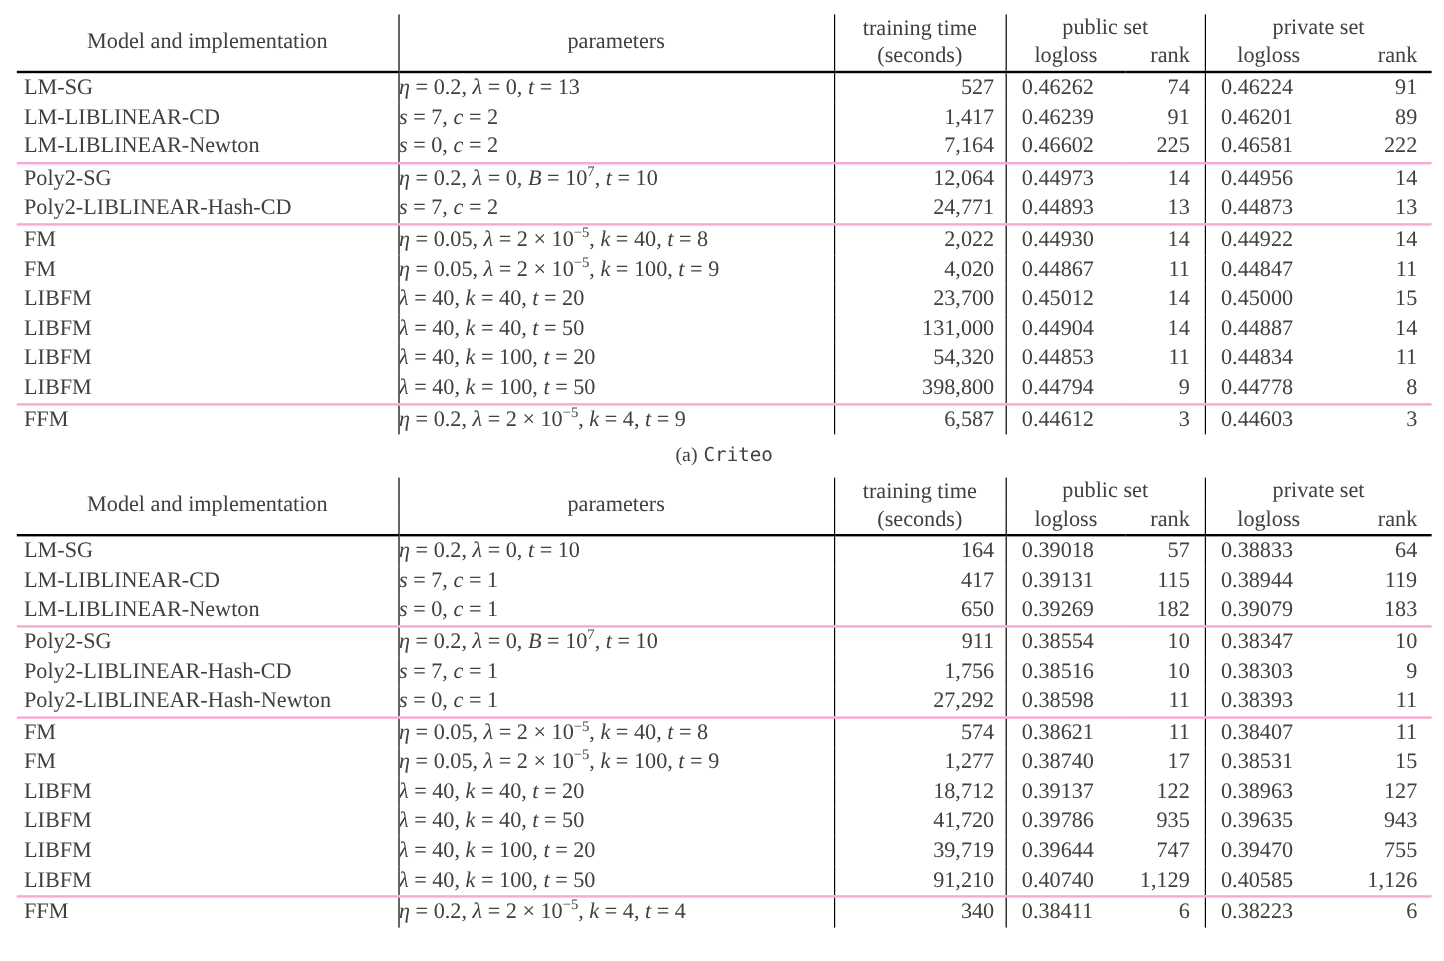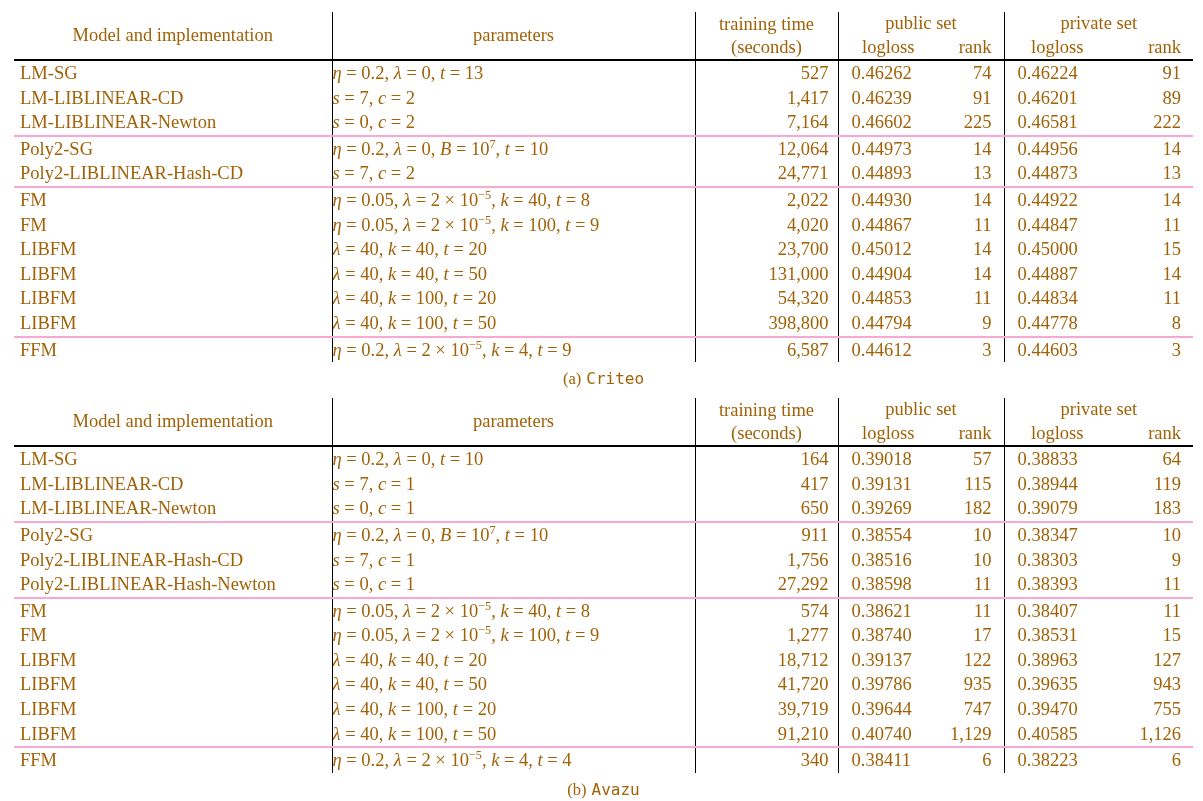--- a/index.html
+++ b/index.html
@@ -2,21 +2,21 @@
 <html><head>
 <meta charset="utf-8">
 <style>
   html, body { margin: 0; padding: 0; background: #ffffff; }
   .page {
     width: 1203px;
     height: 801px;
     box-sizing: border-box;
     padding: 12px 10px 6px 14px;
     font-family: "Liberation Serif", "DejaVu Serif", serif;
-    color: #a16207;
+    color: #404040;
     background: #fff;
     overflow: hidden;
   }
   table.results {
     border-collapse: collapse;
     table-layout: fixed;
     width: 1179px;
     font-size: 18.5px;
   }
   col.c-model { width: 318px; }
@@ -357,18 +357,15 @@
             <td class="model">FFM</td>
             <td class="params vl"><i>η</i> = 0.2, <i>λ</i> = 2 × 10<sup>−5</sup>, <i>k</i> = 4, <i>t</i> = 4</td>
             <td class="time vl">340</td>
             <td class="lg vl">0.38411</td>
             <td class="rk">6</td>
             <td class="lg vl">0.38223</td>
             <td class="rk">6</td>
           </tr>
         </tbody>
     </table>
-    <div class="caption">
-      <span>(b)</span><span class="tt">Avazu</span>
-    </div>
   </section>
 
 </div>
 
 </body></html>

